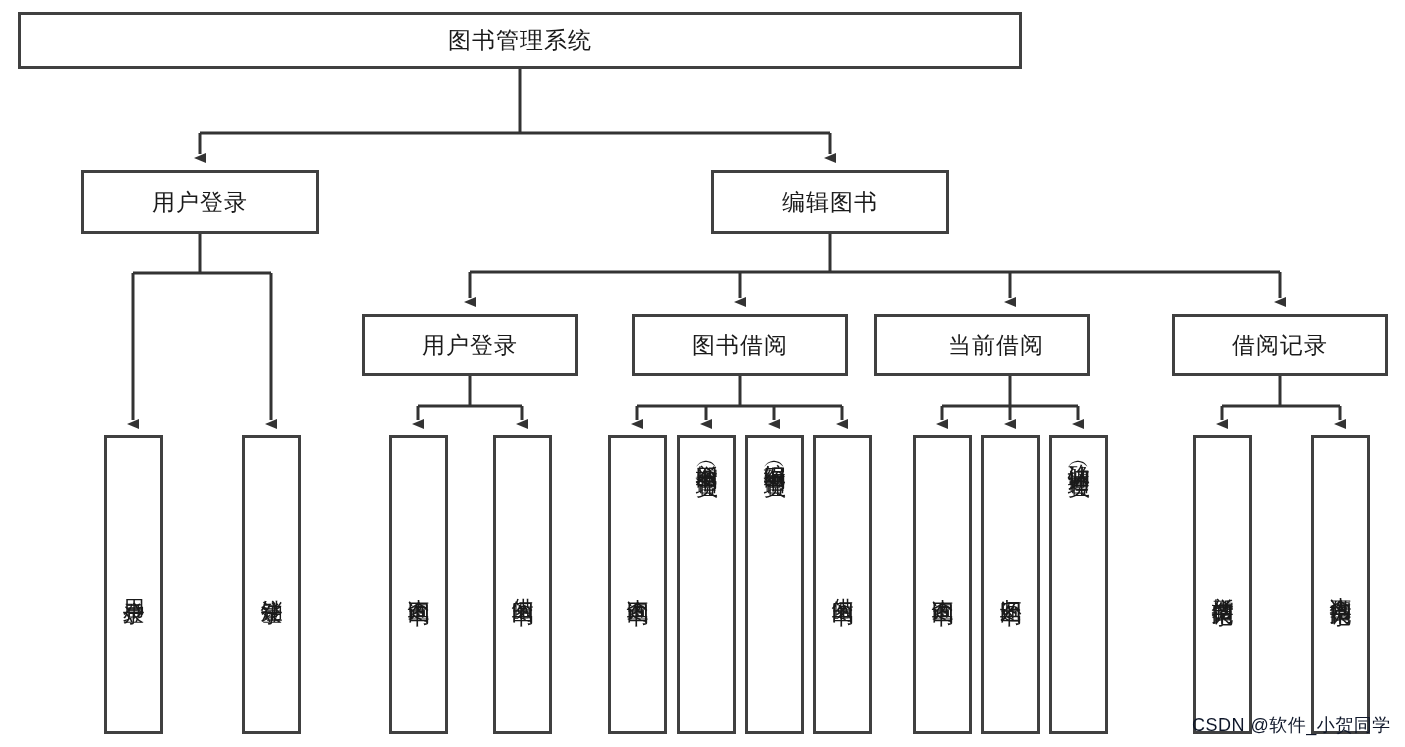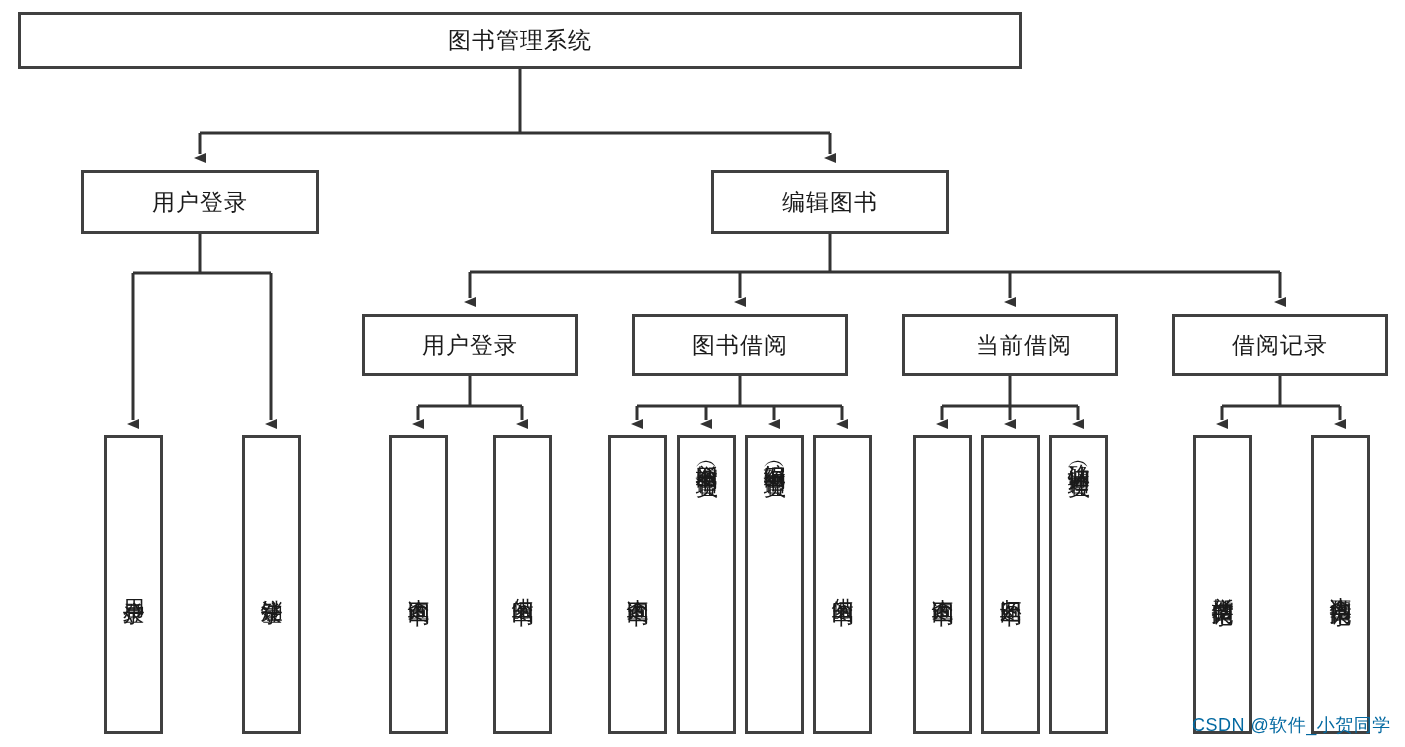--- a/index.html
+++ b/index.html
@@ -60,21 +60,21 @@
     position: absolute;
     left: 0;
     top: 0;
     width: 1405px;
     height: 747px;
     pointer-events: none;
   }
   .watermark {
     position: absolute;
     font-size: 18px;
-    color: #0369a1;
+    color: #0f172a;
     white-space: nowrap;
     letter-spacing: 0.5px;
   }
 </style>
 </head>
 <body>
 
 <div id="canvas">
 
   <svg id="wires" viewBox="0 0 1405 747">
@@ -140,21 +140,21 @@
   </div>
 
   <div class="node" style="left:362px; top:314px; width:216px; height:62px;">
     <span class="label">用户登录</span>
   </div>
 
   <div class="node" style="left:632px; top:314px; width:216px; height:62px;text-align:center;">
     <span class="label">图书借阅</span>
   </div>
 
-  <div class="node" style="left:902px; top:314px; width:216px; height:62px;padding-left:28px;">
+  <div class="node" style="left:874px; top:314px; width:216px; height:62px;padding-left:28px;">
     <span class="label">当前借阅</span>
   </div>
 
   <div class="node" style="left:1172px; top:314px; width:216px; height:62px;">
     <span class="label">借阅记录</span>
   </div>
 
   <div class="node leaf" style="left:104px; top:435px; width:59px; height:299px;">
     <span class="label">用户登录</span>
   </div>

